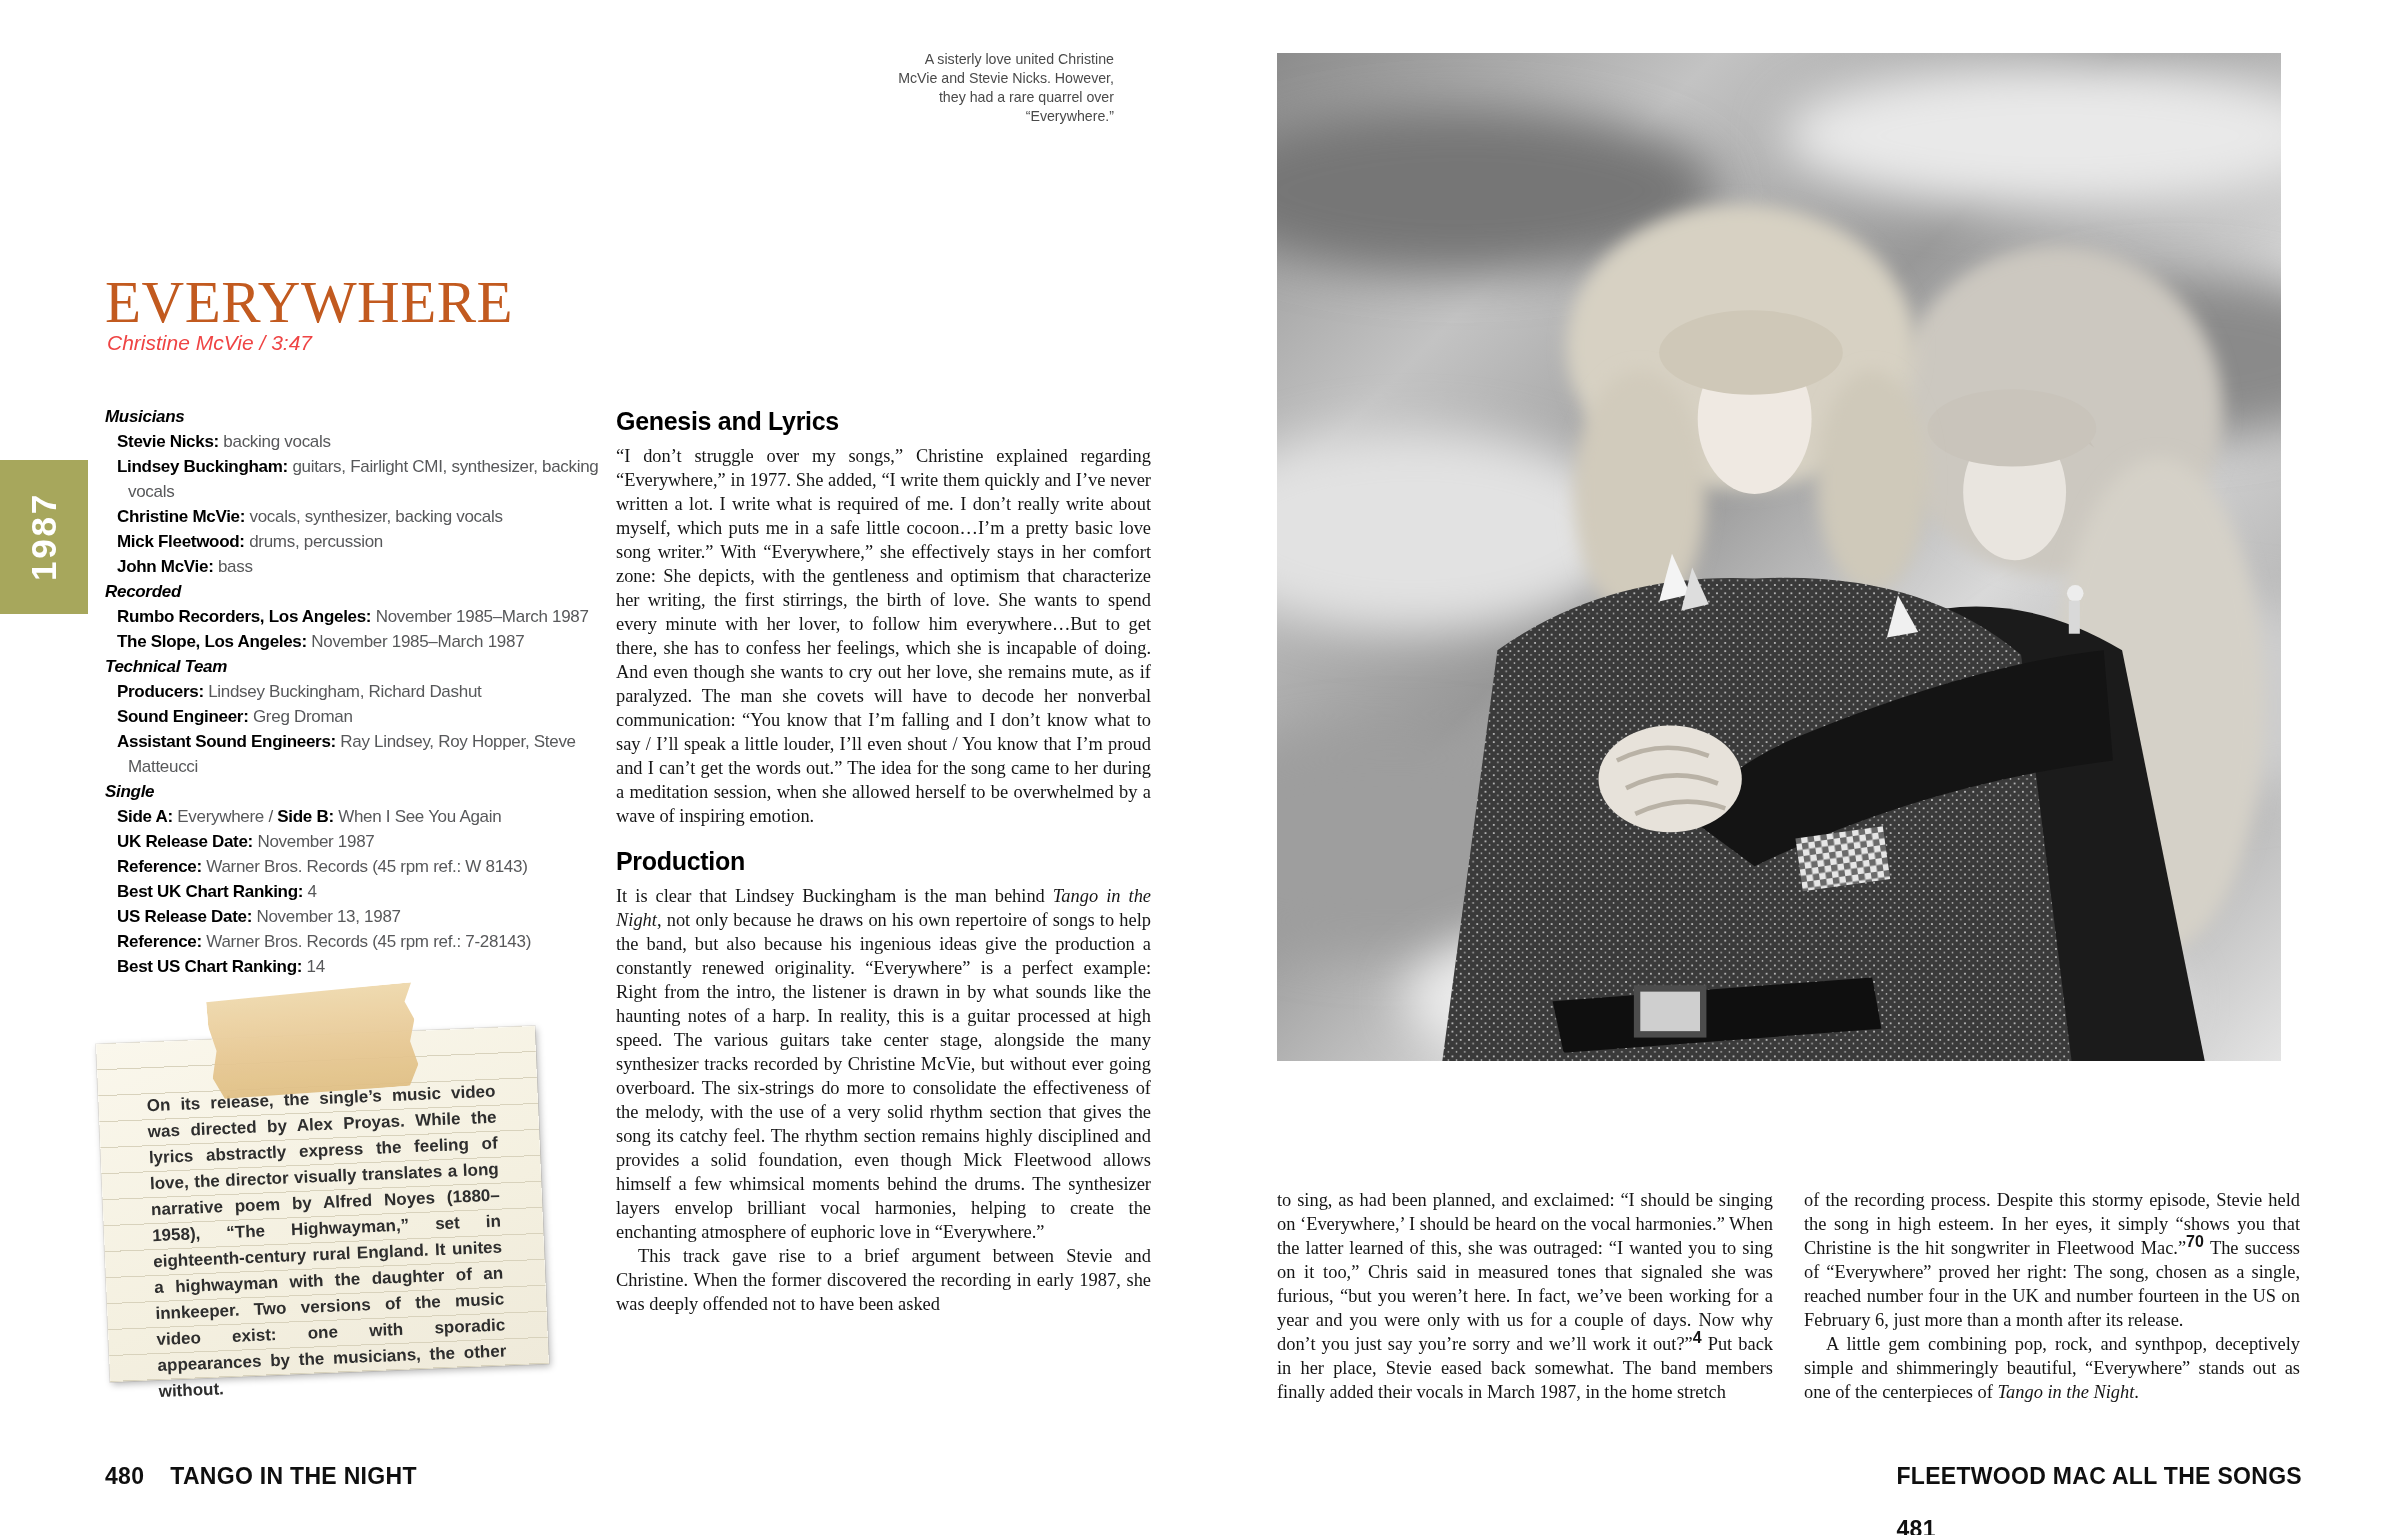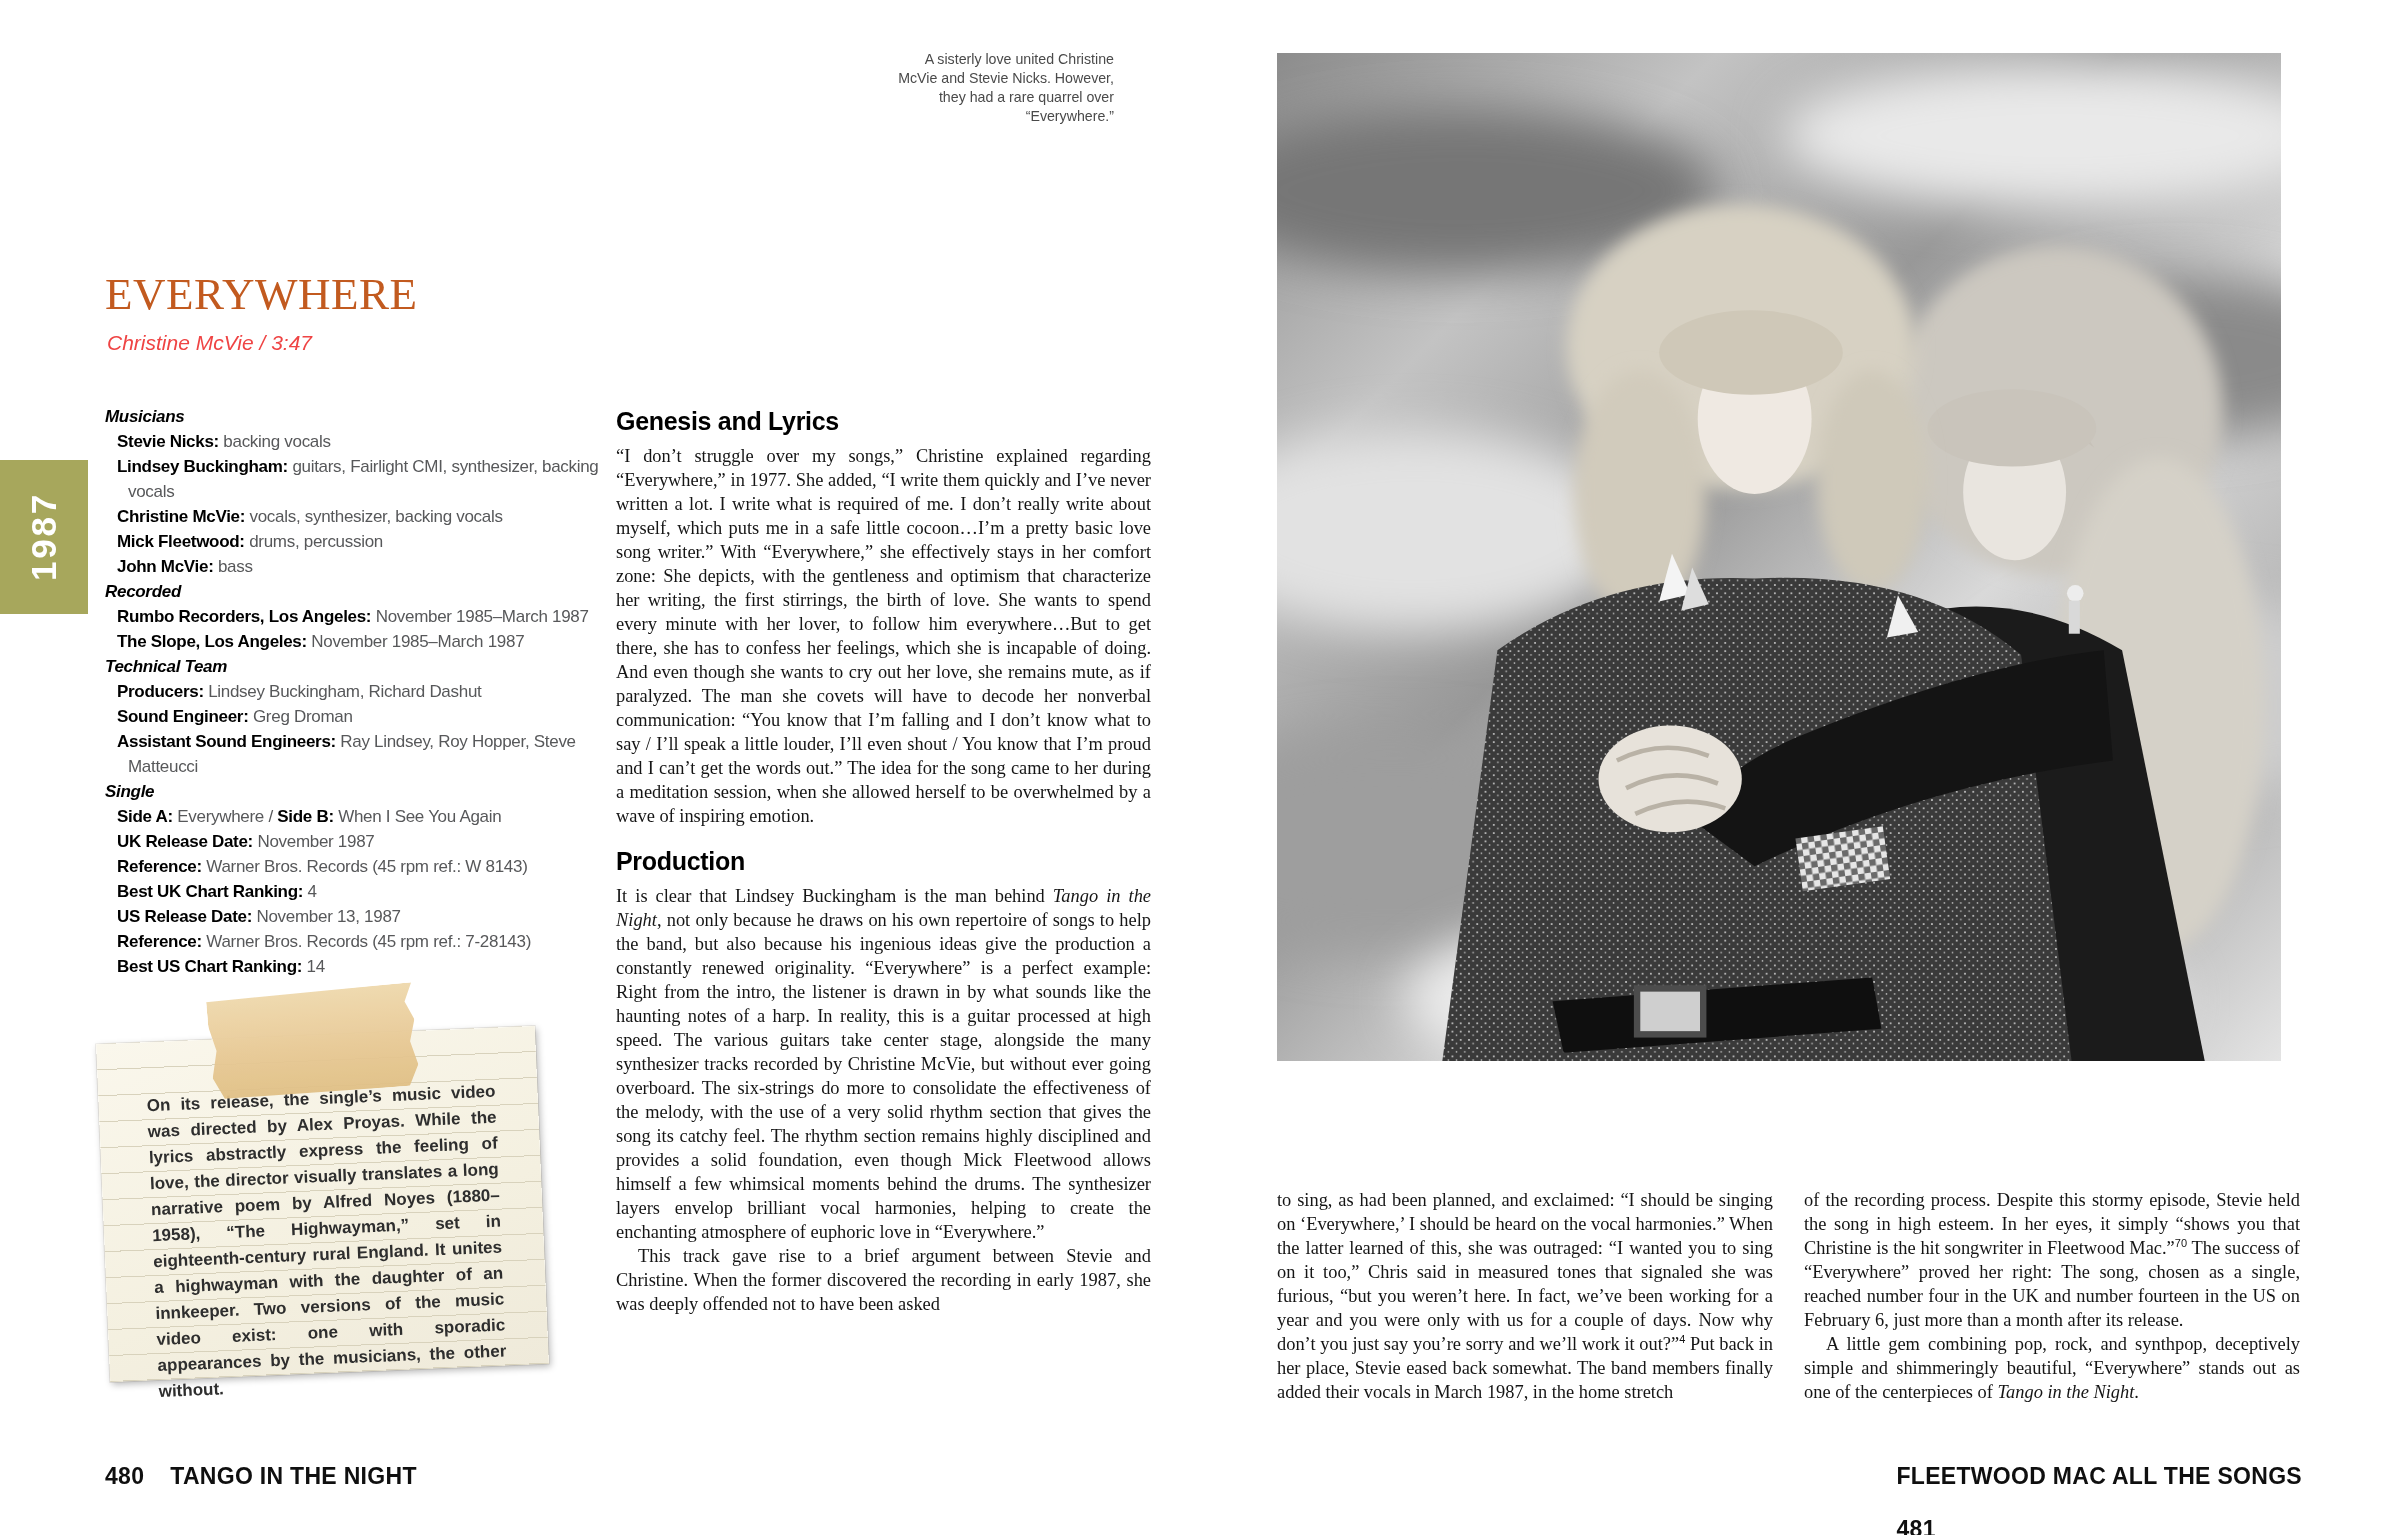--- a/index.html
+++ b/index.html
@@ -11,21 +11,21 @@
             display:flex;align-items:center;justify-content:center;}
   .year-tab span{writing-mode:vertical-rl;transform:rotate(180deg);color:#ffffff;
                  font-weight:bold;font-size:35px;letter-spacing:2.8px;}
 
   
   .photo-caption{position:absolute;left:896px;top:50px;width:218px;text-align:right;
                  font-size:14.2px;line-height:19px;color:#4a4a4a;}
 
   
   .song-title{position:absolute;left:105px;top:268px;font-family:"Liberation Serif",serif;
-              font-size:45px;color:#c25a1f;letter-spacing:0.5px;}
+              font-size:59px;color:#c25a1f;letter-spacing:0.5px;}
   .song-credit{position:absolute;left:107px;top:331px;font-style:italic;font-size:21px;
                color:#ef4444;}
 
   
   .info{position:absolute;left:105px;top:404px;width:511px;font-size:17px;
         letter-spacing:-0.3px;line-height:25px;}
   .info-heading{font-weight:bold;color:#000;font-style:italic;}
   .info-item{padding-left:23px;text-indent:-11px;}
   .info-item .lbl{font-weight:bold;color:#000;}
   .info-item .val{color:#57585a;}
@@ -49,21 +49,21 @@
   .main-col{position:absolute;left:616px;top:407px;width:535px;}
   .cont-col1{position:absolute;left:1277px;top:1188px;width:496px;}
   .cont-col2{position:absolute;left:1804px;top:1188px;width:496px;}
   .col-heading{font-weight:bold;font-size:25px;letter-spacing:-0.3px;color:#000000;
                margin:0 0 8.3px 0;}
   .col-heading.mt{margin-top:18.4px;}
   .body-para{font-family:"Liberation Serif",serif;font-size:18.4px;line-height:24px;
              color:#151515;text-align:justify;margin:0;}
   .body-para.indent{text-indent:22px;}
   .body-para i{font-style:italic;}
-  .body-para sup{font-size:11px;font-weight:normal;line-height:0;vertical-align:super;
+  .body-para sup{font-size:16px;font-weight:bold;line-height:0;vertical-align:super;
                  font-family:"Liberation Sans",sans-serif;}
 
   
   .photo{position:absolute;left:1277px;top:53px;width:1004px;height:1008px;}
   .photo svg{display:block;width:100%;height:100%;}
 
   
   .footer{position:absolute;top:1463px;font-weight:bold;font-size:23px;
           letter-spacing:0.3px;color:#0f0f0f;display:flex;gap:26px;}
   .footer-left{left:105px;}

